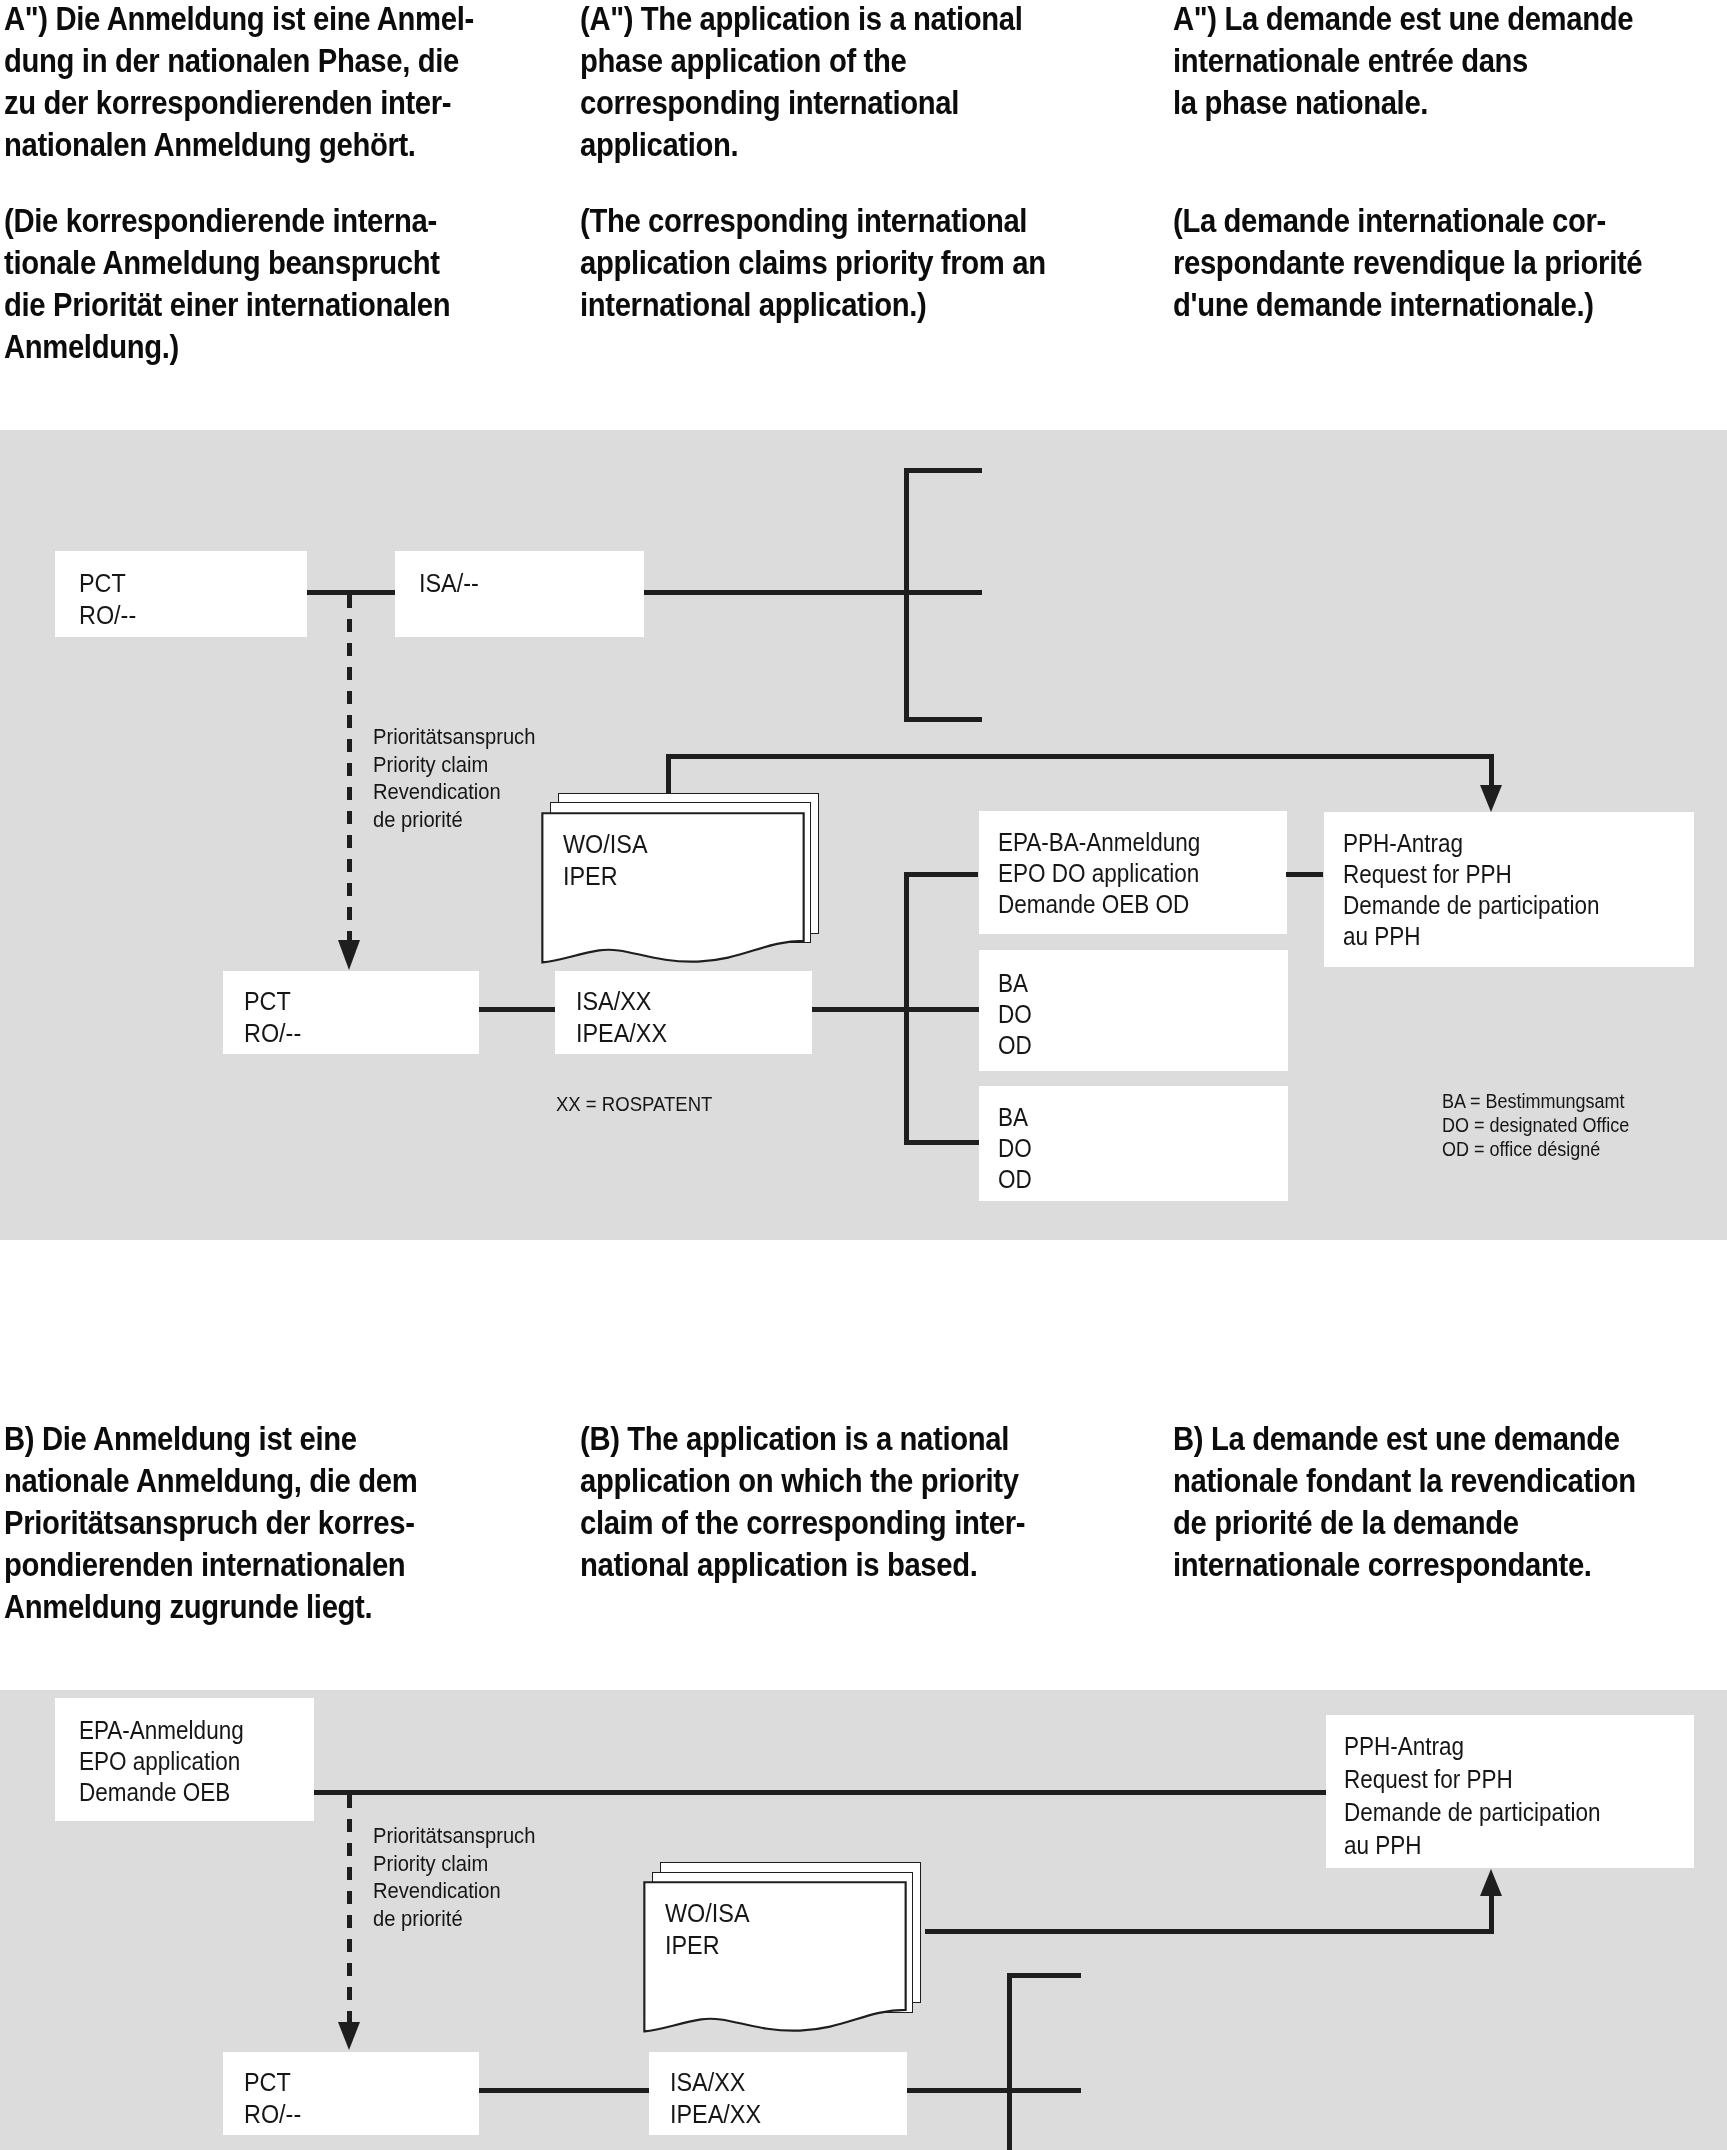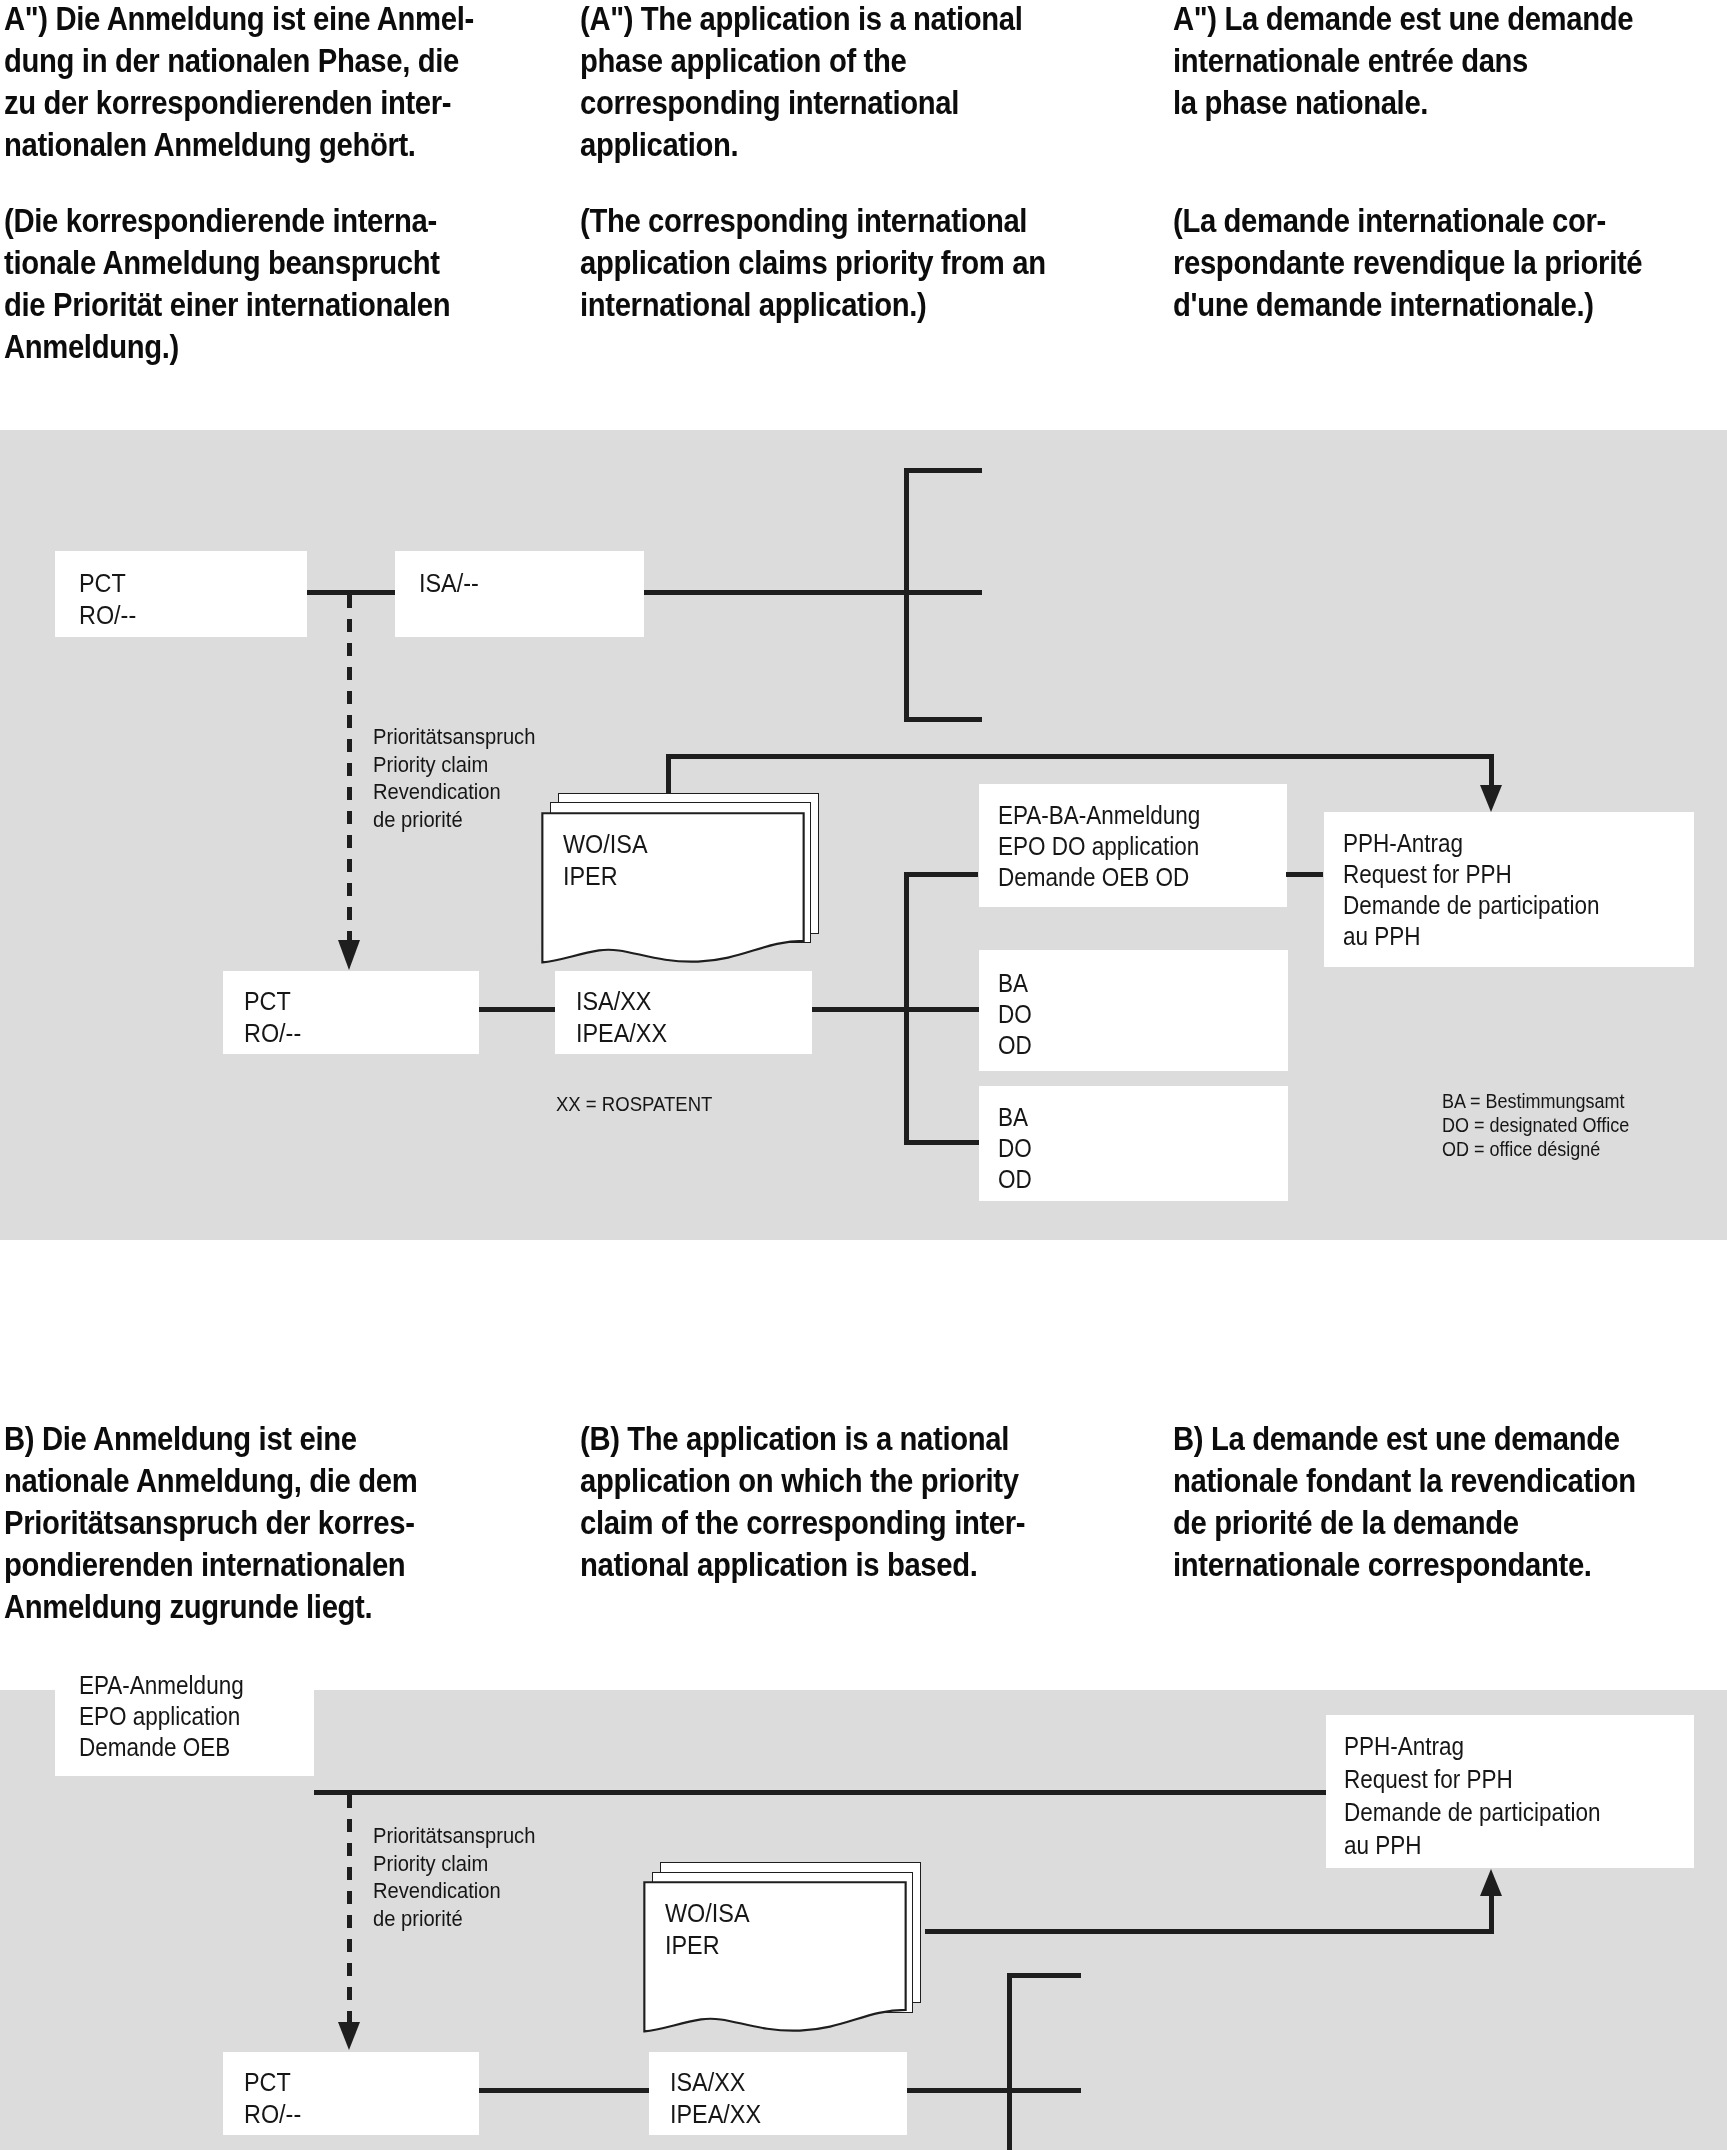--- a/index.html
+++ b/index.html
@@ -107,21 +107,21 @@
 <div class="page" style="left:558px;top:793px;"></div>
 <div class="page" style="left:550px;top:802px;"></div>
 <div class="abs" style="left:541px;top:812px;">
   <svg width="264" height="153" viewBox="0 0 614 356">
     <path d="M3,3 H611 V300 C520,300 470,344 365,348 C255,352 200,312 135,322 C85,330 45,346 3,350 Z" fill="#ffffff" stroke="#1e1e1e" stroke-width="5"></path>
   </svg>
   <div class="boxtext" style="left:22.4px;top:16.3px;">WO/ISA
 IPER</div>
 </div>
 
-<div class="wbox" style="left:979px;top:784px;width:308px;height:123px;">
+<div class="wbox" style="left:979px;top:811px;width:308px;height:123px;">
   <div class="boxtext sm" style="left:19.4px;top:16.3px;">EPA-BA-Anmeldung
 EPO DO application
 Demande OEB OD</div>
 </div>
 <div class="wbox" style="left:1324px;top:812px;width:370px;height:155px;">
   <div class="boxtext sm" style="left:19.4px;top:16.3px;">PPH-Antrag
 Request for PPH
 Demande de participation
 au PPH</div>
 </div>
@@ -178,21 +178,21 @@
 <div class="arrow-down" style="left:338px;top:2022px;border-top-width:28px;"></div>
 <div class="lbl" style="left:373px;top:1822px;">Prioritätsanspruch
 Priority claim
 Revendication
 de priorité</div>
 
 <div class="hline" style="left:925px;top:1929px;width:569px;"></div>
 <div class="vline" style="left:1489px;top:1896px;height:38px;"></div>
 <div class="arrow-up" style="left:1480px;top:1869px;"></div>
 
-<div class="wbox" style="left:55px;top:1653px;width:259px;height:123px;">
+<div class="wbox" style="left:55px;top:1698px;width:259px;height:123px;">
   <div class="boxtext sm" style="left:24px;top:17px;">EPA-Anmeldung
 EPO application
 Demande OEB</div>
 </div>
 
 <div class="wbox" style="left:1326px;top:1715px;width:368px;height:153px;">
   <div class="boxtext sm" style="left:18px;top:14.6px;line-height:33px;">PPH-Antrag
 Request for PPH
 Demande de participation
 au PPH</div>

